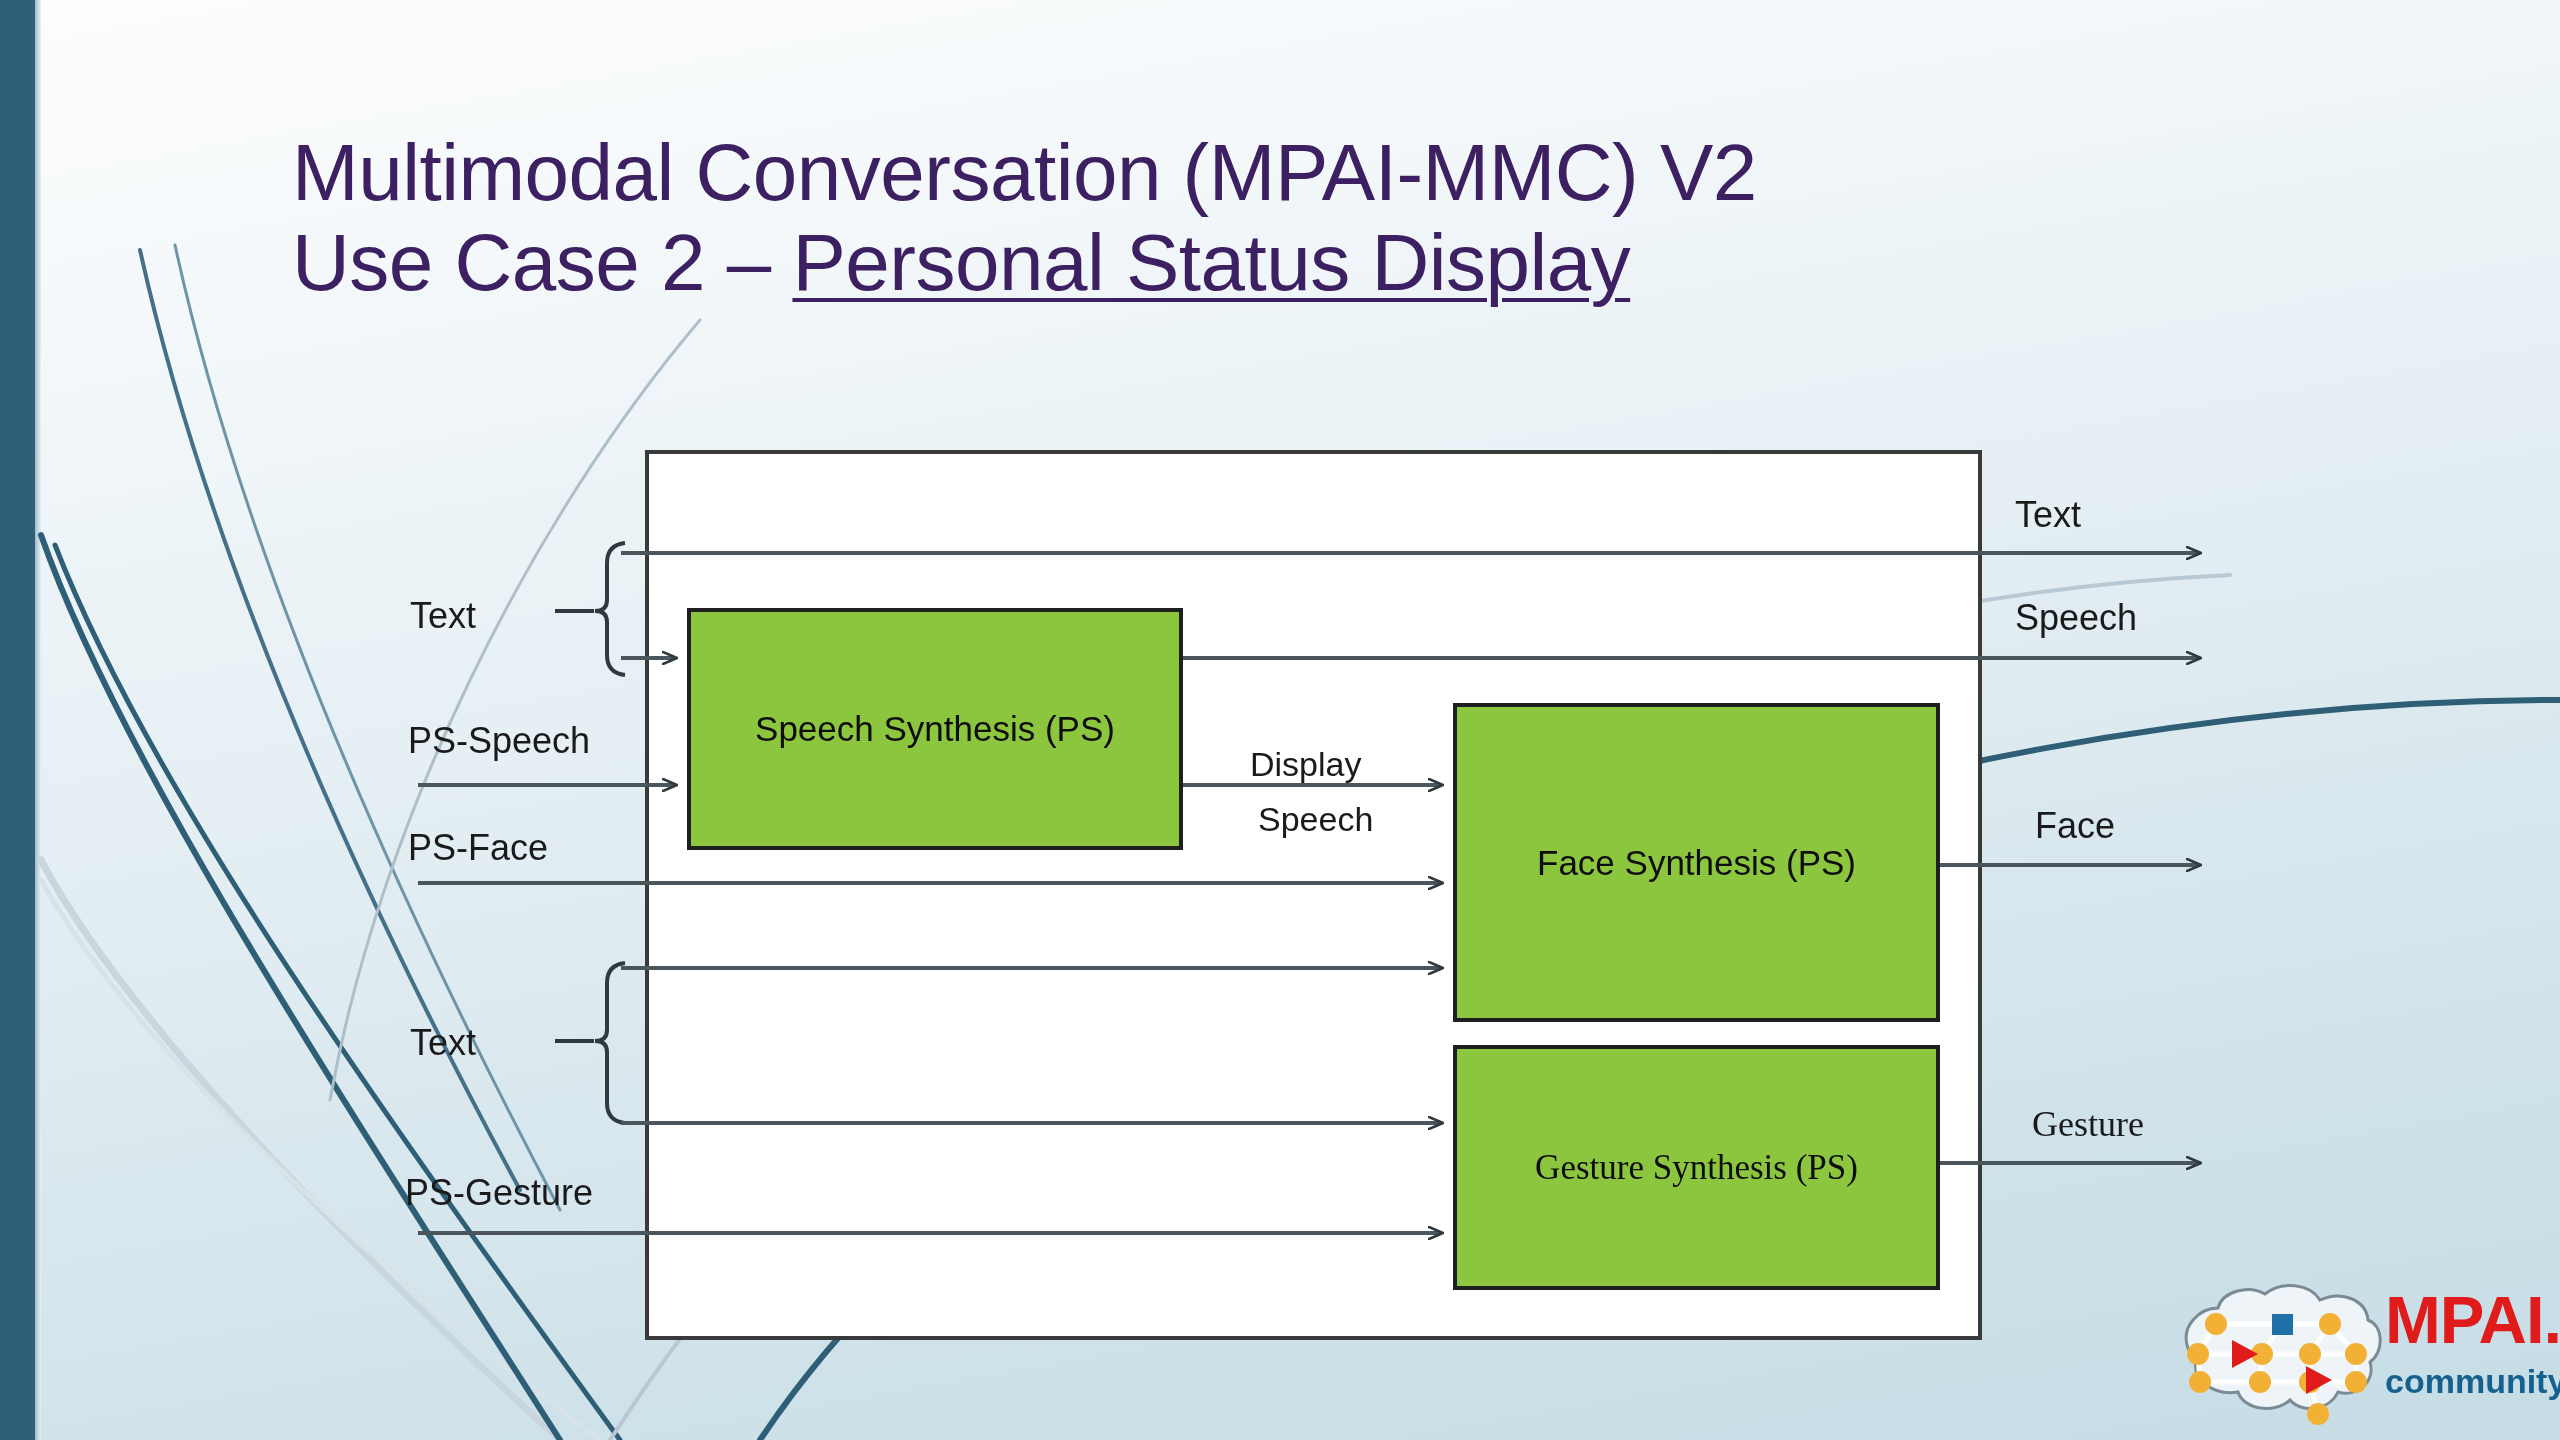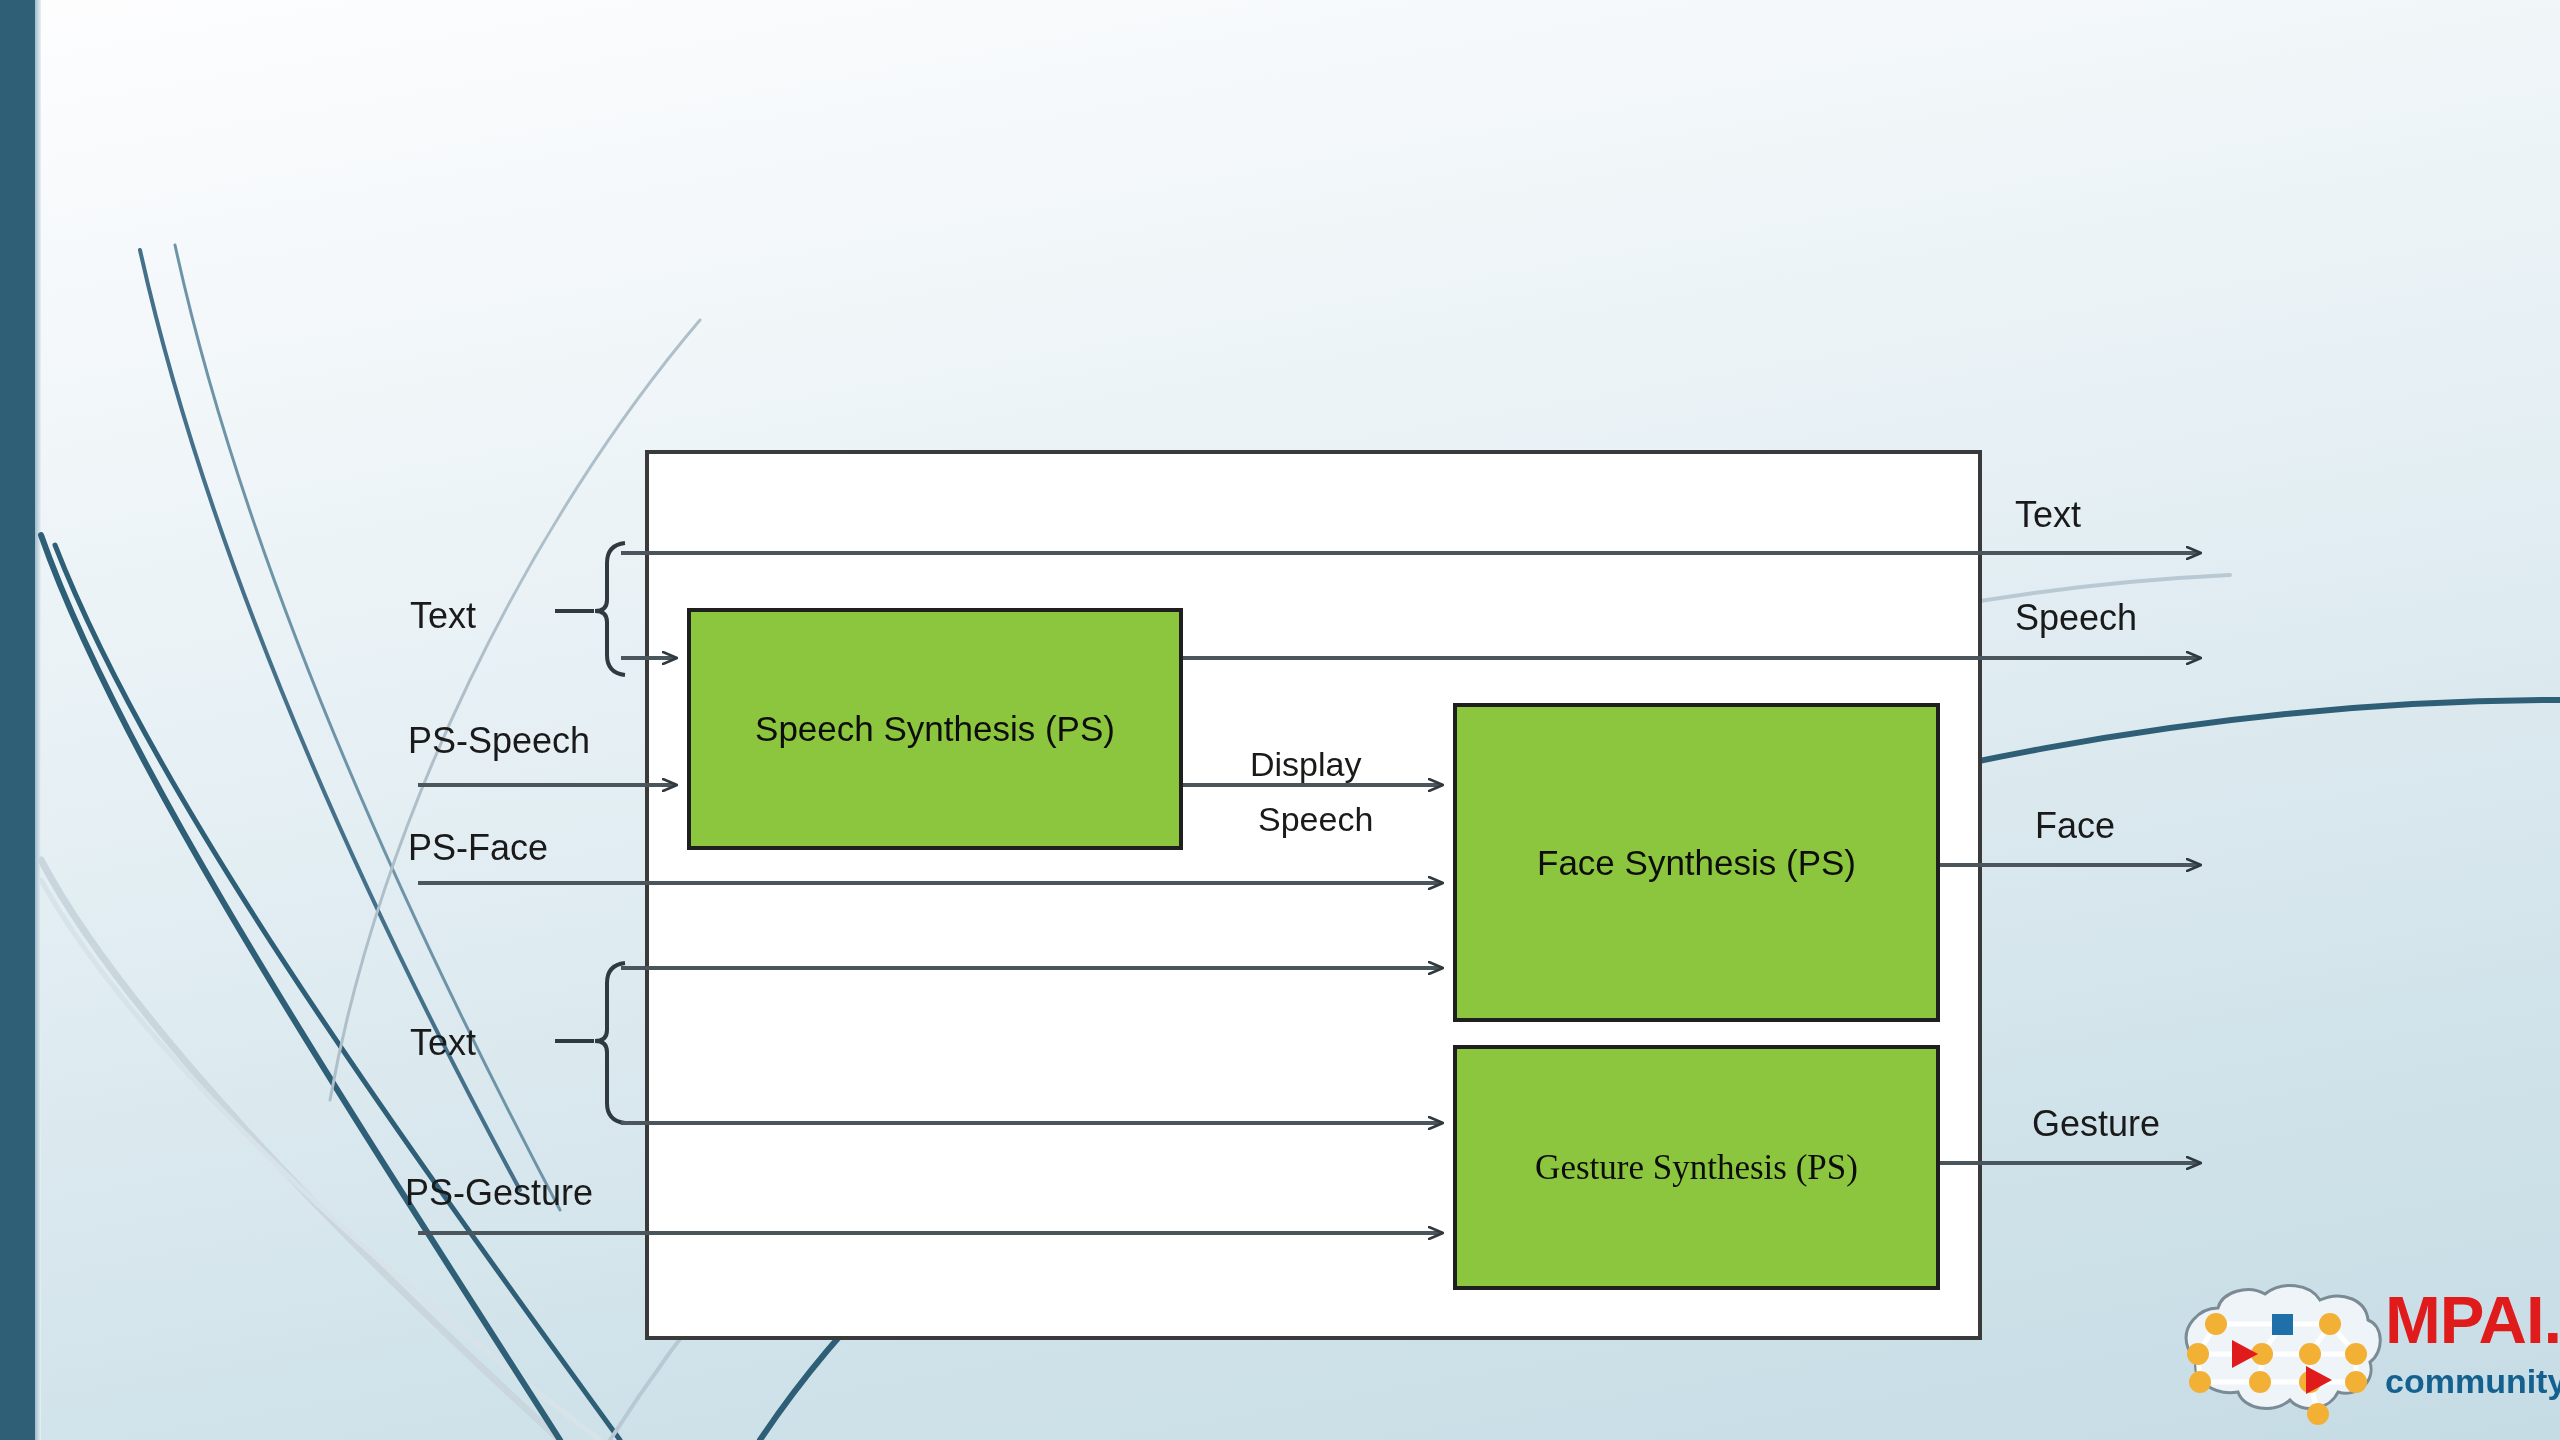--- a/index.html
+++ b/index.html
@@ -72,20 +72,26 @@
       <path d="M41 535 C 120 760, 330 1080, 560 1440" stroke="#2e5f77" stroke-width="6"></path>
       <path d="M55 545 C 150 790, 380 1110, 620 1440" stroke="#2e5f77" stroke-width="5"></path>
       <path d="M140 250 C 200 520, 330 840, 520 1190" stroke="#44708a" stroke-width="4"></path>
       <path d="M175 245 C 235 520, 370 850, 560 1210" stroke="#6e94a8" stroke-width="3"></path>
       <path d="M700 320 C 530 520, 380 820, 330 1100" stroke="#aebfc9" stroke-width="3"></path>
       <path d="M2230 575 C 1700 600, 1000 830, 610 1440" stroke="#b9c9d3" stroke-width="4"></path>
       <path d="M2560 700 C 1900 700, 1080 960, 760 1440" stroke="#2e5f77" stroke-width="6"></path>
     </g>
   </svg>
 
+  <div id="title">
+    <div>Multimodal Conversation (MPAI-MMC) V2</div>
+    <div>
+      <span>Use Case 2 – </span><span class="u">Personal Status Display</span>
+    </div>
+  </div>
 
   <div id="frame"></div>
 
   <svg id="wires" viewBox="0 0 2560 1440" preserveAspectRatio="none">
     <defs>
       <marker id="ah" markerWidth="16" markerHeight="14" refX="14" refY="7" orient="auto" markerUnits="userSpaceOnUse">
         <path d="M1,1 L15,7 L1,13" fill="none" stroke="#2f3a40" stroke-width="2.6" stroke-linecap="round" stroke-linejoin="round"></path>
       </marker>
     </defs>
     <g stroke="#4a555c" stroke-width="4" fill="none">
@@ -129,21 +135,21 @@
   <div class="lbl" style="left:408px;top:827px;">PS-Face</div>
   <div class="lbl" style="left:410px;top:1022px;">Text</div>
   <div class="lbl" style="left:405px;top:1172px;">PS-Gesture</div>
 
   <div class="lbl sm" style="left:1250px;top:745px;">Display</div>
   <div class="lbl sm" style="left:1258px;top:800px;">Speech</div>
 
   <div class="lbl" style="left:2015px;top:494px;">Text</div>
   <div class="lbl" style="left:2015px;top:597px;">Speech</div>
   <div class="lbl" style="left:2035px;top:805px;">Face</div>
-  <div class="lbl" style="left:2032px;top:1103px;">Gesture</div>
+  <div class="lbl" style="left:2032px;top:1103px;font-family:Liberation Serif, serif;">Gesture</div>
 
   <svg id="logo" viewBox="0 0 370 148">
     <path d="M18 70 C 10 48, 30 30, 48 30 C 52 14, 78 6, 95 16 C 112 2, 140 6, 150 22
              C 172 12, 196 22, 198 42 C 214 48, 214 74, 200 84 C 206 104, 186 120, 168 114
              C 160 132, 132 136, 120 122 C 104 136, 74 132, 68 114 C 44 118, 22 102, 26 84 Z" fill="#eef4f8" stroke="#7b8b96" stroke-width="3"></path>
     <g stroke="#ffffff" stroke-width="5">
       <line x1="46" y1="46" x2="112" y2="46"></line>
         <line x1="112" y1="46" x2="160" y2="46"></line>
       <line x1="28" y1="76" x2="92" y2="76"></line>
         <line x1="92" y1="76" x2="140" y2="76"></line>

